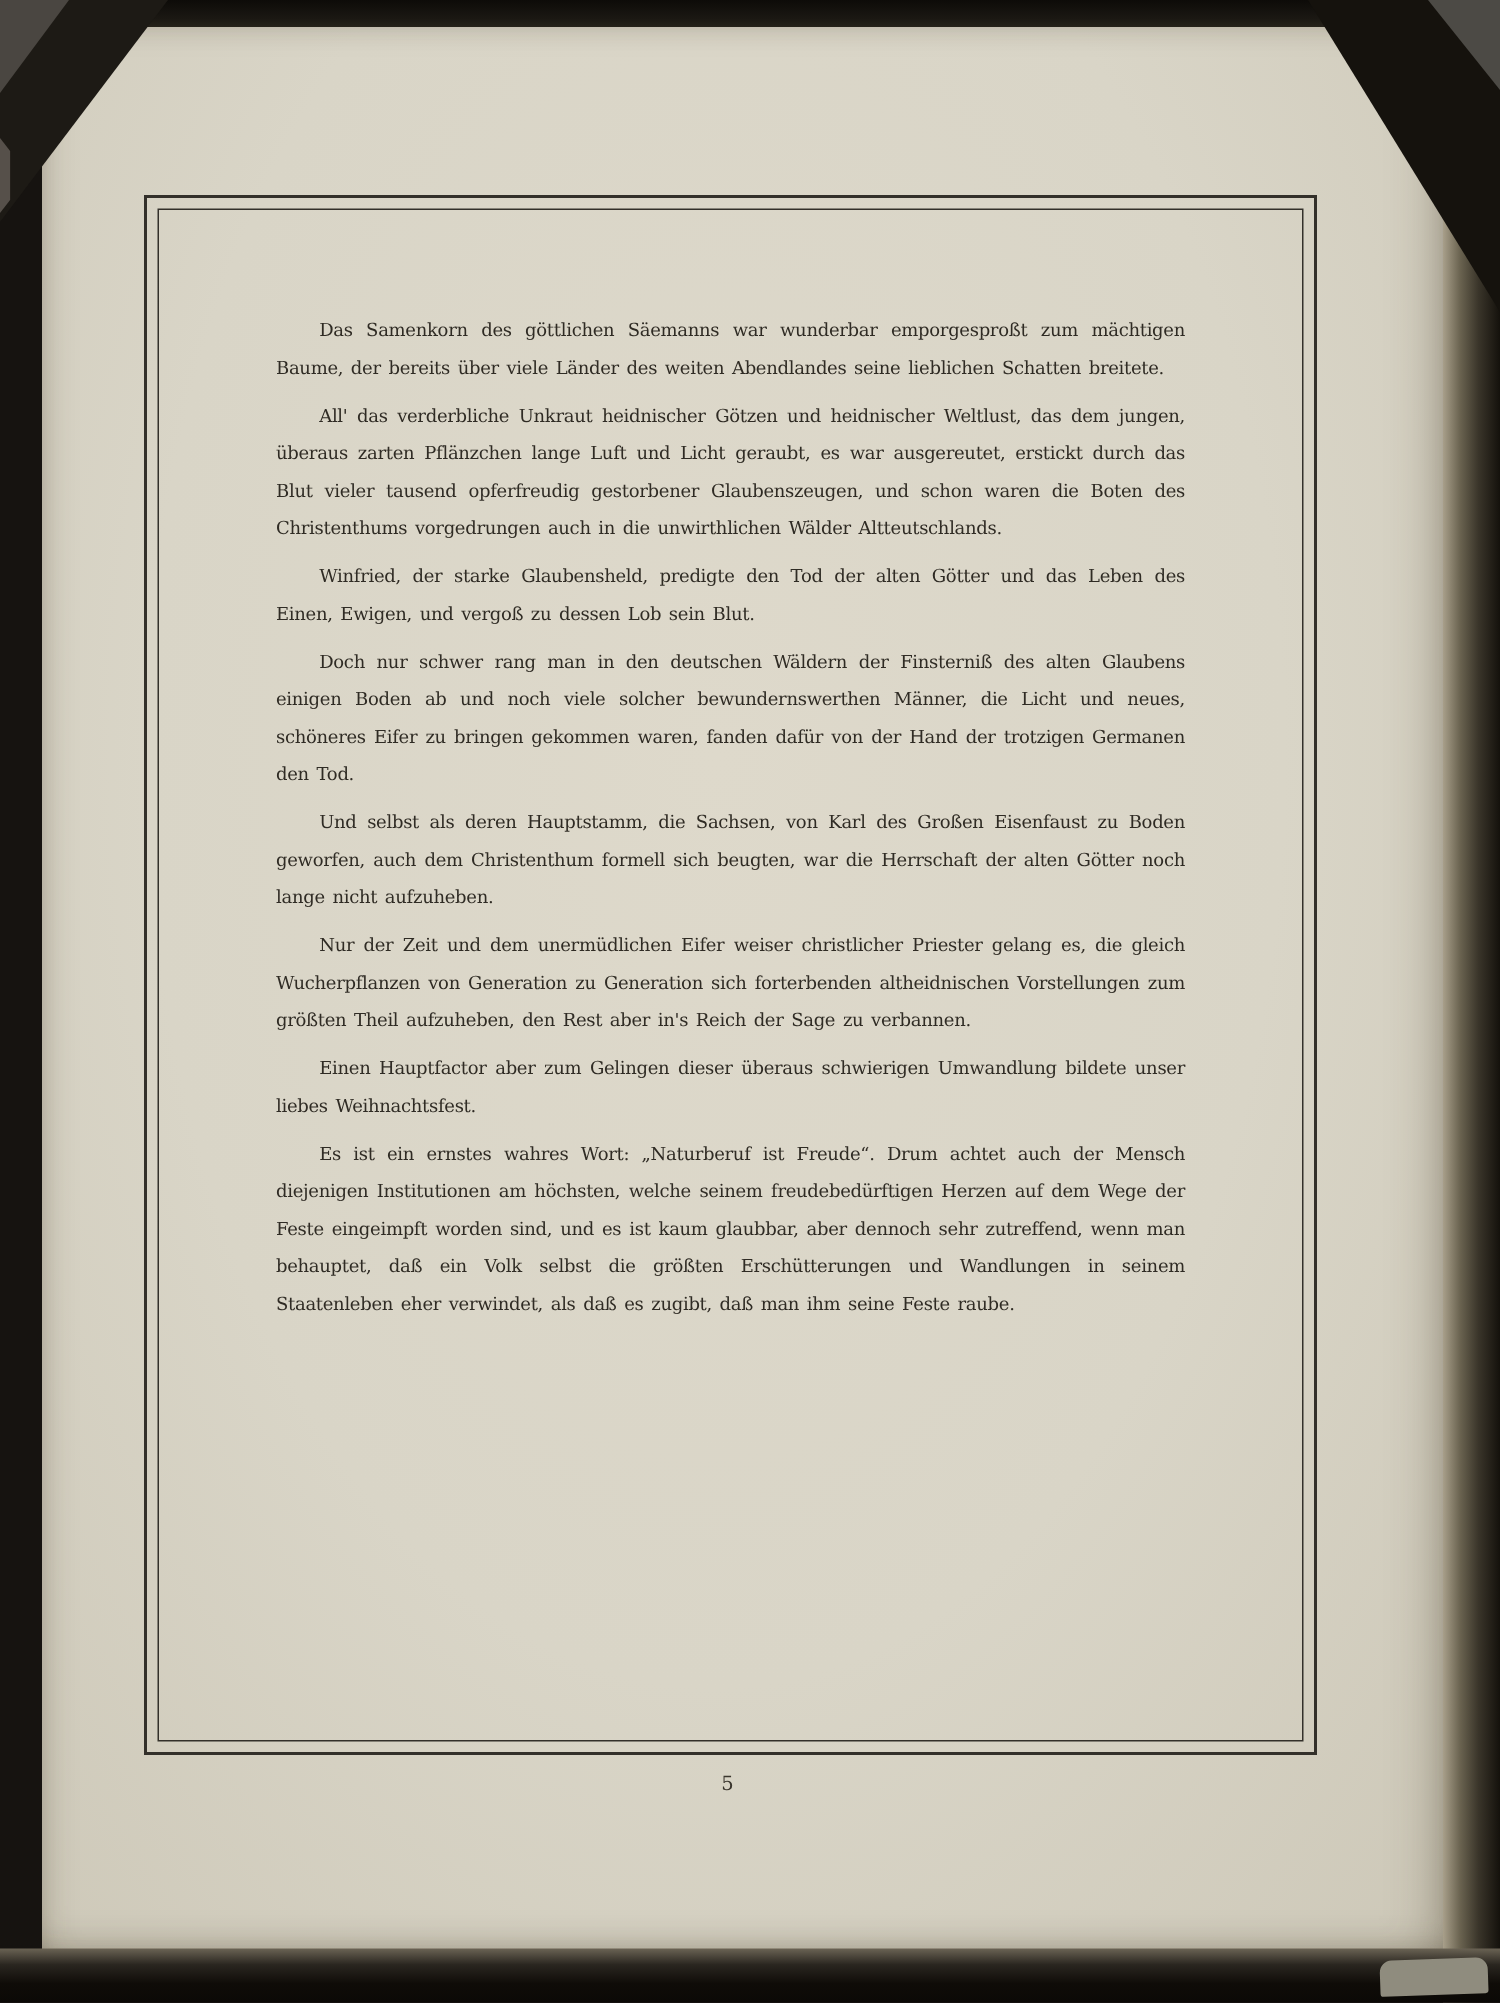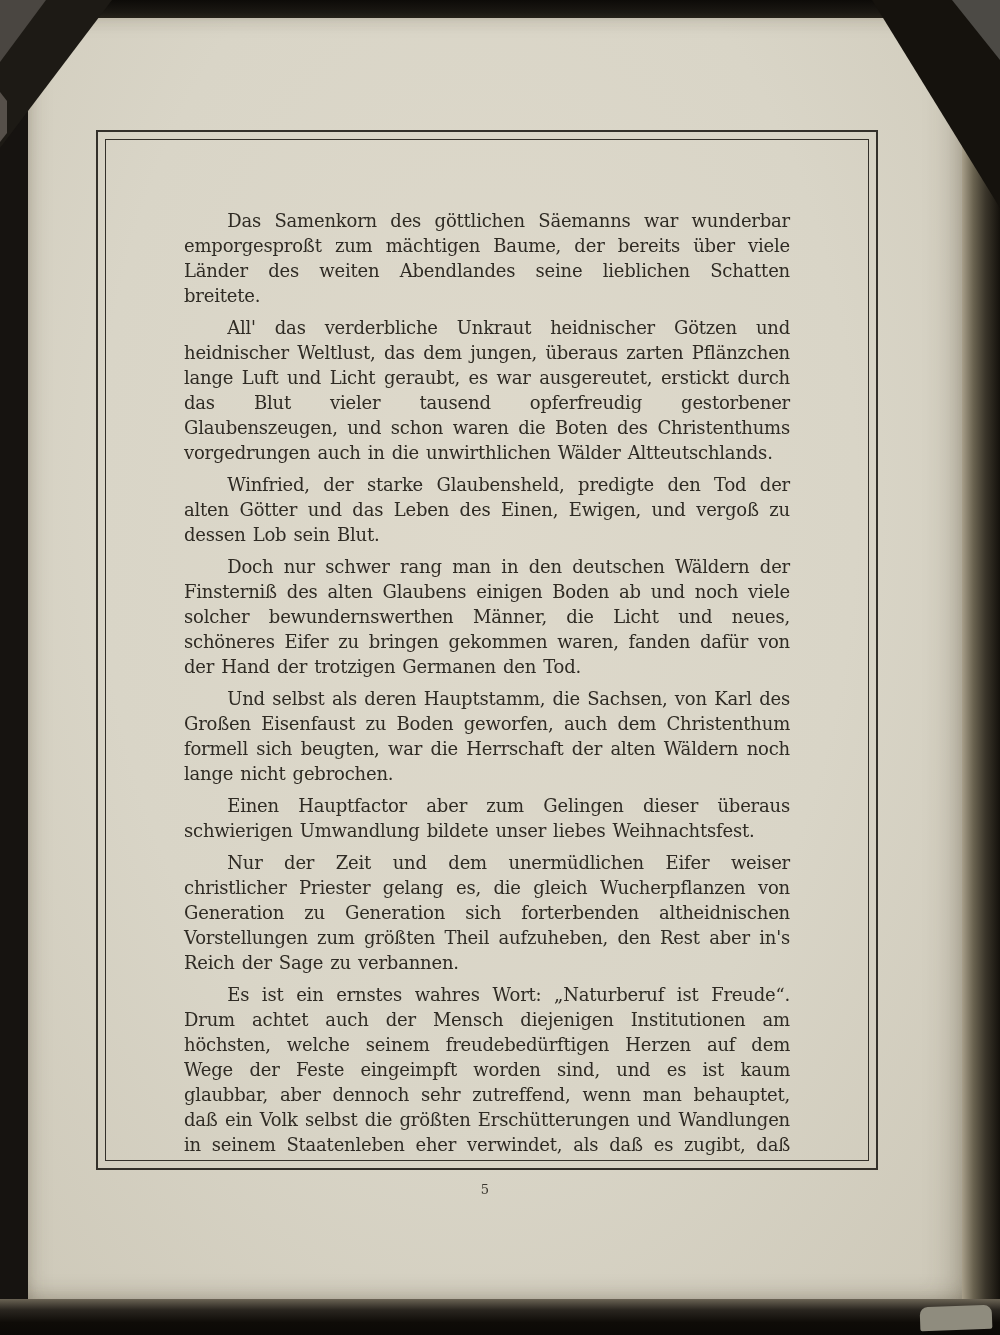--- a/index.html
+++ b/index.html
@@ -34,21 +34,21 @@
   .frame-inner{
     position:absolute;inset:7px;
     border:1px solid var(--color-frame);
   }
   
   .text-block{
     position:absolute;inset:0;
     padding:68px 78px 0 78px;
     overflow:hidden;
     color:var(--color-ink);
-    font-size:18px;
+    font-size:12px;
     line-height:25px;
     text-align:justify;
     word-spacing:1.5px;
     letter-spacing:-0.2px;
   }
   .text-block p{
     margin:0 0 7px 0;
     text-indent:2.4em;
   }
   .page-number{
@@ -117,23 +117,23 @@
 <div class="scan">
 
   <div class="paper">
     <div class="frame-outer">
       <div class="frame-inner">
         <div class="text-block">
           <p>Das Samenkorn des göttlichen Säemanns war wunderbar emporgesproßt zum mächtigen Baume, der bereits über viele Länder des weiten Abendlandes seine lieblichen Schatten breitete.</p>
           <p>All' das verderbliche Unkraut heidnischer Götzen und heidnischer Weltlust, das dem jungen, überaus zarten Pflänzchen lange Luft und Licht geraubt, es war ausgereutet, erstickt durch das Blut vieler tausend opferfreudig gestorbener Glaubenszeugen, und schon waren die Boten des Christenthums vorgedrungen auch in die unwirthlichen Wälder Altteutschlands.</p>
           <p>Winfried, der starke Glaubensheld, predigte den Tod der alten Götter und das Leben des Einen, Ewigen, und vergoß zu dessen Lob sein Blut.</p>
           <p>Doch nur schwer rang man in den deutschen Wäldern der Finsterniß des alten Glaubens einigen Boden ab und noch viele solcher bewundernswerthen Männer, die Licht und neues, schöneres Eifer zu bringen gekommen waren, fanden dafür von der Hand der trotzigen Germanen den Tod.</p>
-          <p>Und selbst als deren Hauptstamm, die Sachsen, von Karl des Großen Eisenfaust zu Boden geworfen, auch dem Christenthum formell sich beugten, war die Herrschaft der alten Wäldern noch lange nicht gebrochen.</p>
+          <p>Und selbst als deren Hauptstamm, die Sachsen, von Karl des Großen Eisenfaust zu Boden geworfen, auch dem Christenthum formell sich beugten, war die Herrschaft der alten Götter noch lange nicht aufzuheben.</p>
+          <p>Nur der Zeit und dem unermüdlichen Eifer weiser christlicher Priester gelang es, die gleich Wucherpflanzen von Generation zu Generation sich forterbenden altheidnischen Vorstellungen zum größten Theil aufzuheben, den Rest aber in's Reich der Sage zu verbannen.</p>
           <p>Einen Hauptfactor aber zum Gelingen dieser überaus schwierigen Umwandlung bildete unser liebes Weihnachtsfest.</p>
-          <p>Nur der Zeit und dem unermüdlichen Eifer weiser christlicher Priester gelang es, die gleich Wucherpflanzen von Generation zu Generation sich forterbenden altheidnischen Vorstellungen zum größten Theil aufzuheben, den Rest aber in's Reich der Sage zu verbannen.</p>
           <p>Es ist ein ernstes wahres Wort: „Naturberuf ist Freude“. Drum achtet auch der Mensch diejenigen Institutionen am höchsten, welche seinem freudebedürftigen Herzen auf dem Wege der Feste eingeimpft worden sind, und es ist kaum glaubbar, aber dennoch sehr zutreffend, wenn man behauptet, daß ein Volk selbst die größten Erschütterungen und Wandlungen in seinem Staatenleben eher verwindet, als daß es zugibt, daß man ihm seine Feste raube.</p>
         </div>
       </div>
     </div>
     <div class="page-number">5</div>
   </div>
 
   <div class="edge-right"></div>
   <div class="band-top"></div>
   <div class="band-bottom"></div>

